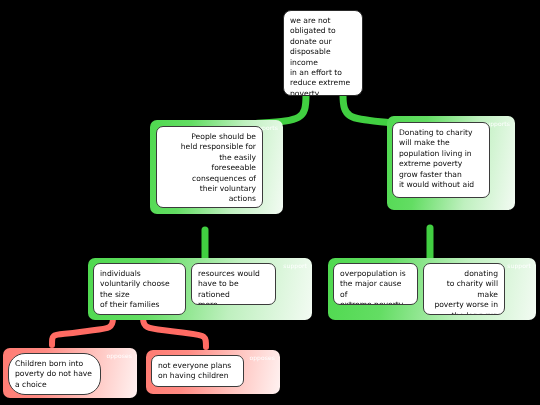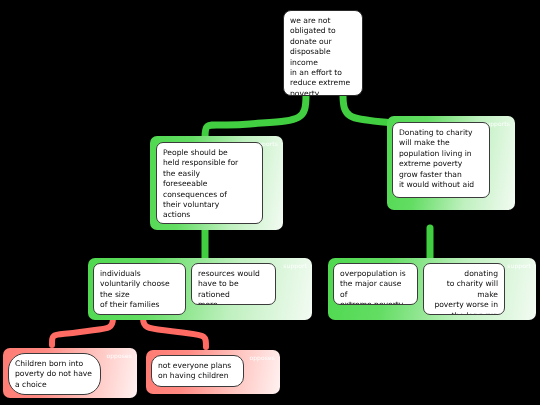--- a/index.html
+++ b/index.html
@@ -93,21 +93,21 @@
   </svg>
 
   <div class="claim root" style="left:283px; top:10px; width:80px; height:86px;">we are not
 obligated to
 donate our
 disposable income
 in an effort to
 reduce extreme
 poverty.</div>
 
-  <div class="group supports" style="left:150px; top:136px; width:133px; height:94px;">
+  <div class="group supports" style="left:150px; top:120px; width:133px; height:94px;text-align:right;">
     <span class="rel-label">supports</span>
     <div class="claim" style="left:6px; top:6px; width:107px; height:82px;">People should be
 held responsible for
 the easily
 foreseeable
 consequences of
 their voluntary
 actions</div>
   </div>
 
@@ -145,17 +145,17 @@
 
   <div class="group opposes" style="left:3px; top:348px; width:134px; height:50px;">
     <span class="rel-label">opposes</span>
     <div class="claim" style="left:5px; top:5px; width:93px; height:42px;border-radius:17px;">Children born into
 poverty do not have
 a choice</div>
   </div>
 
   <div class="group opposes" style="left:146px; top:350px; width:134px; height:44px;">
     <span class="rel-label">opposes</span>
-    <div class="claim" style="left:5px; top:5px; width:93px; height:32px;border-radius:10px;">not everyone plans
+    <div class="claim" style="left:5px; top:5px; width:93px; height:32px;">not everyone plans
 on having children</div>
   </div>
 
 </div>
 
 </body></html>

